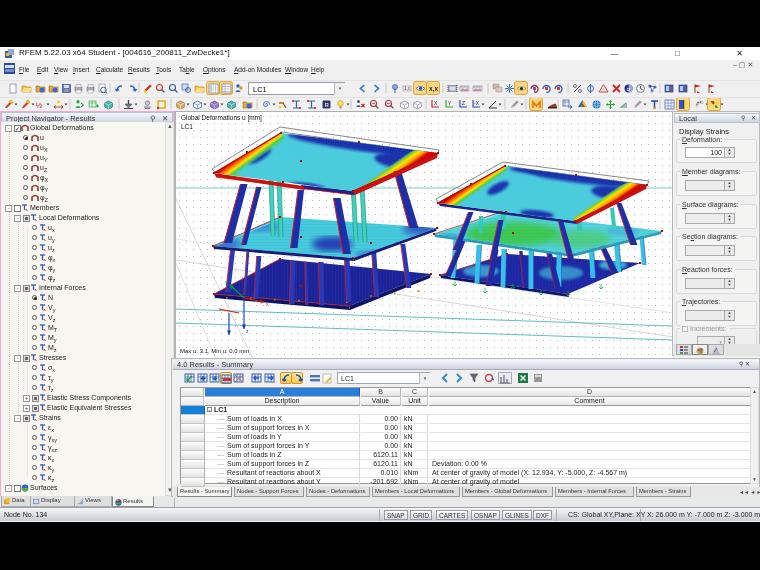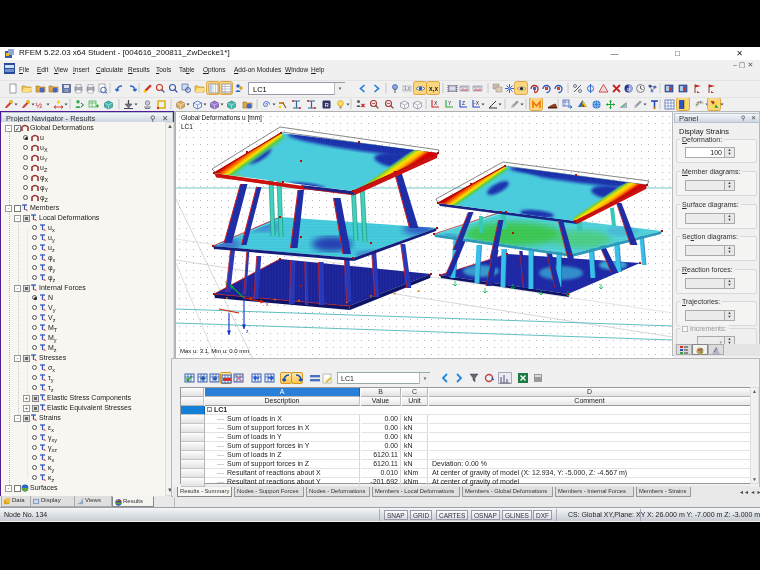--- a/index.html
+++ b/index.html
@@ -5,21 +5,21 @@
 .abs{position:absolute}
 #app{position:absolute;left:0;top:47px;width:760px;height:475px;background:#f0f0f0;overflow:hidden}
 #titlebar{left:0;top:0;width:760px;height:13px;background:#fff;font-size:8px;color:#111}
 #titleicon{left:5px;top:2px;width:9px;height:9px}
 #titletext{left:19px;top:1px;white-space:nowrap}
 .winbtn{top:0;height:13px;width:23px;color:#222;font-size:8px;text-align:center;line-height:13px}
 #menubar{left:0;top:13px;width:760px;height:20px;background:#f0f0f0;font-size:6.5px;color:#1a1a1a}
 .menu{position:absolute;top:6px}
 #tb1{left:0;top:33px;width:760px;height:17px;background:#f0f0f0;border-top:1px solid #e3e3e3}
 #tb2{left:0;top:50px;width:760px;height:14px;background:#f0f0f0;border-top:1px solid #e3e3e3}
-#navpanel{left:0;top:64px;width:175px;height:396px;background:#4c1d95;border-right:1px solid #b8b8b8}
+#navpanel{left:0;top:64px;width:175px;height:396px;background:#f9a8d4;border-right:1px solid #b8b8b8}
 #navhdr{left:1px;top:1px;width:172px;height:11px;background:linear-gradient(#f4f7fa,#cdd6e2);font-size:7.5px;color:#333;border:1px solid #b9c3cf}
 #tree{left:1px;top:11px;width:164px;height:374px;background:#f7f6f0;overflow:hidden;font-size:7px;color:#222}
 #treescroll{left:165px;top:11px;width:9px;height:374px;background:#f2f2f0;border:1px solid #dcdcdc}
 #navtabs{left:0;top:385px;width:174px;height:11px;background:#e8e8e8;font-size:6px;color:#333}
 #viewport{left:175px;top:64px;width:497px;height:247px;background:#fff;border:1px solid #b0b0b0}
 #rightpanel{left:672px;top:64px;width:88px;height:245px;background:#f0f0f0;border:1px solid #b8b8b8}
 #tablepanel{left:171px;top:311px;width:589px;height:139px;background:#f0f0f0;border:1px solid #b8b8b8}
 #statusfill{left:175px;top:450px;width:585px;height:10px;background:#e9e9e9}
 #statusbar{left:0;top:460px;width:760px;height:14px;background:linear-gradient(#f4f6f8,#c8cdd4);font-size:7px;color:#222;border-top:1px solid #9aa0a8}
 .t{position:absolute;white-space:nowrap}
@@ -1225,21 +1225,21 @@
 <text x="265" y="305" font-size="5" fill="#cc2200">x</text>
         <text x="224" y="283" font-size="5" fill="#00aa33">y</text>
         <text x="245" y="332" font-size="5" fill="#1133cc">z</text>
       </svg>
       <div class="t" style="left:5px;top:2px;font-size:6.5px;color:#111">Global Deformations u [mm]</div>
       <div class="t" style="left:5px;top:11px;font-size:6.5px;color:#111">LC1</div>
       <div class="t" style="left:4px;top:236px;font-size:6px;color:#111">Max u: 3.1, Min u: 0.0 mm</div>
     </div>
   <div id="rightpanel" class="abs">
       <div class="abs" style="left:1px;top:1px;width:86px;height:10px;background:linear-gradient(#f4f7fa,#cdd6e2);border:1px solid #b9c3cf;font-size:7.5px;color:#333">
-        <span class="t" style="left:4px;top:0">Panel</span>
+        <span class="t" style="left:4px;top:0">Local</span>
         <span class="t" style="left:66px;top:0;color:#444;font-size:6px">⚲</span>
         <span class="t" style="left:76px;top:0;color:#444;font-size:6px">✕</span>
       </div>
       <div class="t" style="left:6px;top:15px;font-size:7.5px;color:#222">Display Strains</div>
       <div class="grp" style="top:27px;height:24px">
         <span class="gl"><u>D</u>eformation:</span>
         <div class="spin" style="top:7px;background:#fff">
           <span class="num">100</span>
           <div class="spbtn">▲<br>▼</div>
         </div>
@@ -1302,20 +1302,24 @@
         </div>
 <div class="t" style="left:34px;top:0;width:16px;height:11px;background:#dcdcdc;border:1px solid #aaa">
           <svg style="position:absolute;left:3px;top:1px" width="8" height="8" viewBox="0 0 8 8">
             <path d="M0 8L4 0l4 8z" fill="#b0b8c8"></path>
             <path d="M2 6l3-4" stroke="#445" stroke-width="0.7"></path>
           </svg>
         </div>
 </div>
     </div>
   <div id="tablepanel" class="abs">
+      <div class="thdr">
+        <span class="t" style="left:4px;top:0">4.0 Results - Summary</span>
+        <span class="t" style="left:566px;top:0;font-size:6px;color:#444">⚲ ✕</span>
+      </div>
       <div class="ttb">
         <div class="tic" style="left:11px"><svg viewBox="0 0 12 12" width="12" height="12">
             <rect x="1" y="2" width="9" height="8" fill="#eef4ff" stroke="#3a62b0" stroke-width="1"></rect>
             <path d="M1 5h9M4 2v8M7 2v8" stroke="#3a62b0" stroke-width="0.8"></path>
             <path d="M3 9l5-5m-5 5h3m-3 0V6" stroke="#2a9a2a" stroke-width="1.2" fill="none"></path>
           </svg></div>
         <div class="tic" style="left:24px"><svg viewBox="0 0 12 12" width="12" height="12">
             <rect x="1" y="2" width="9" height="8" fill="#eef4ff" stroke="#3a62b0" stroke-width="1"></rect>
             <path d="M1 5h9M4 2v8M7 2v8" stroke="#3a62b0" stroke-width="0.8"></path>
             <path d="M6 4v5M3.5 6.5h5" stroke="#164a9a" stroke-width="1.3"></path>

